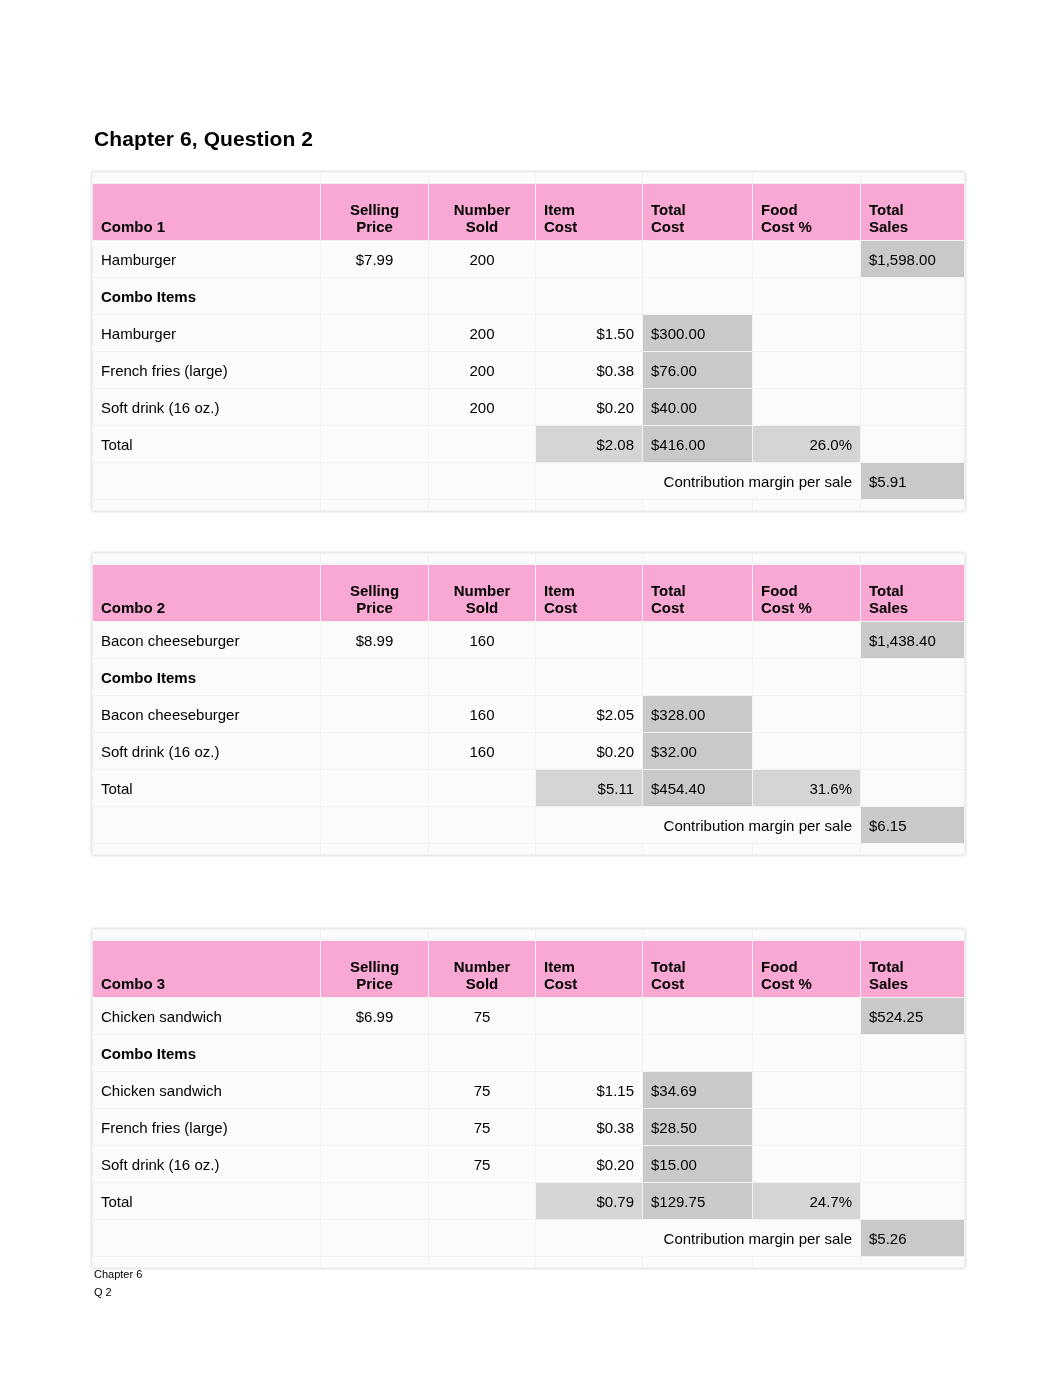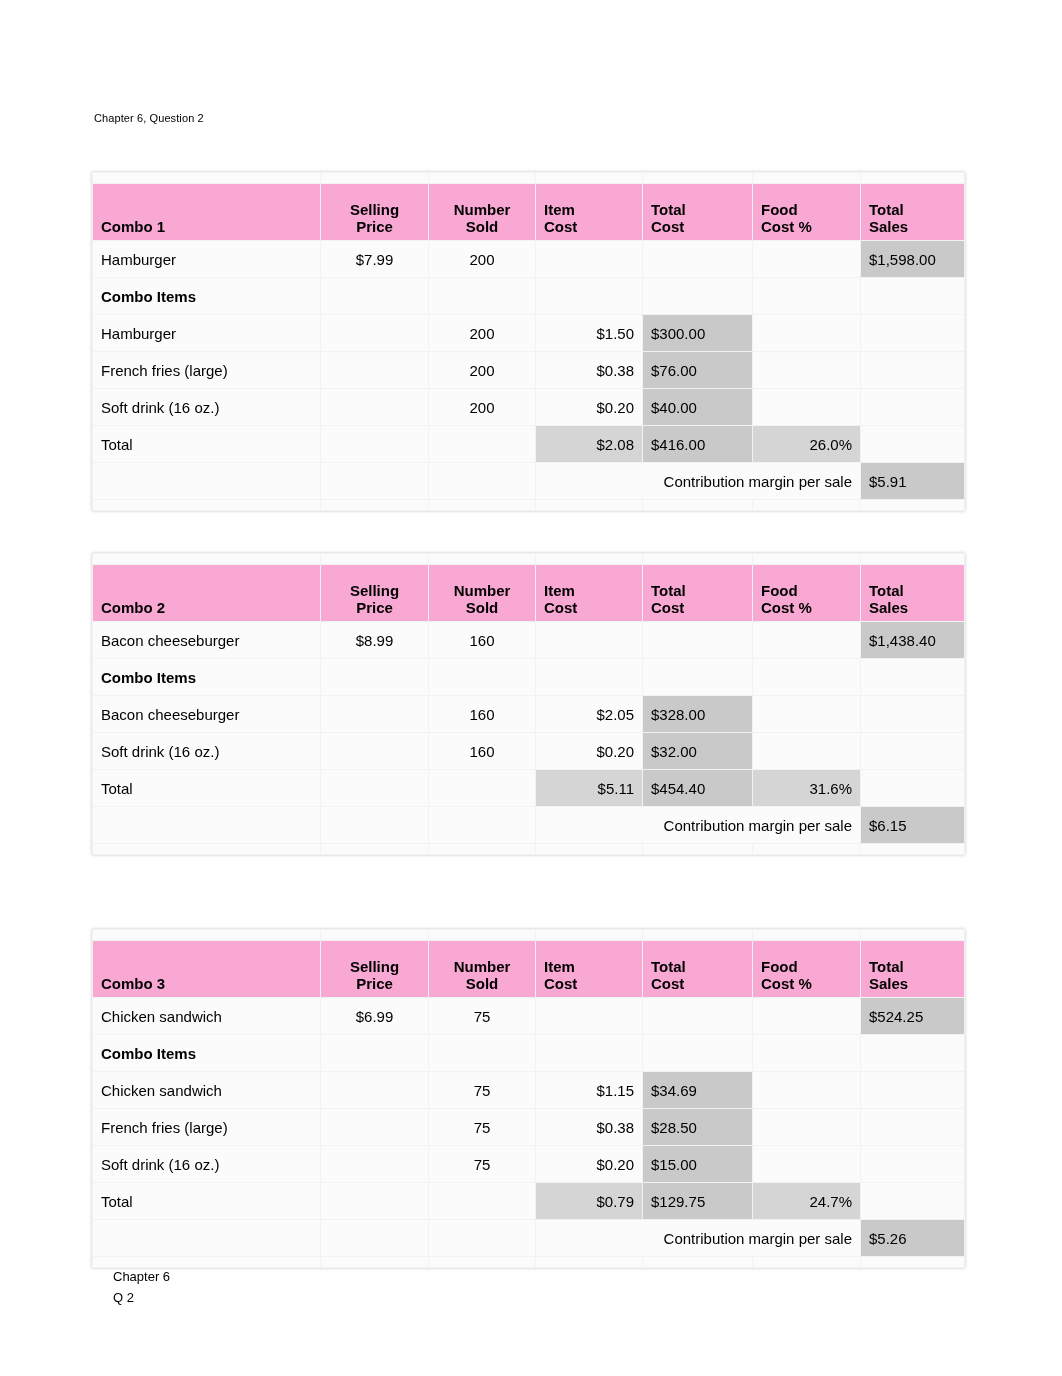--- a/index.html
+++ b/index.html
@@ -18,23 +18,23 @@
     position: relative;
     width: 1062px;
     height: 1376px;
     box-sizing: border-box;
     padding: 0;
   }
 
   .doc-title {
     position: absolute;
     left: 94px;
-    top: 112px;
-    font-size: 11px;
-    font-weight: normal;
+    top: 127px;
+    font-size: 21px;
+    font-weight: bold;
     letter-spacing: 0.1px;
   }
 
   .combo-table {
     position: absolute;
     left: 92px;
     width: 872px;
     border-collapse: collapse;
     table-layout: fixed;
     background: #fdfdfd;
@@ -80,23 +80,22 @@
   .shade-lt { background: #d5d5d5 !important; }
 
   .cm-label {
     text-align: right;
     padding-right: 10px;
   }
 
   .footer {
     position: absolute;
     left: 94px;
-    font-size: 13px;
+    font-size: 11px;
     line-height: 1.62;
-    margin-left: 19px;
   }
   .footer div { white-space: nowrap; }
 </style>
 </head>
 <body>
 
 <div class="page">
 
   <div class="doc-title">Chapter 6, Question 2</div>
 

